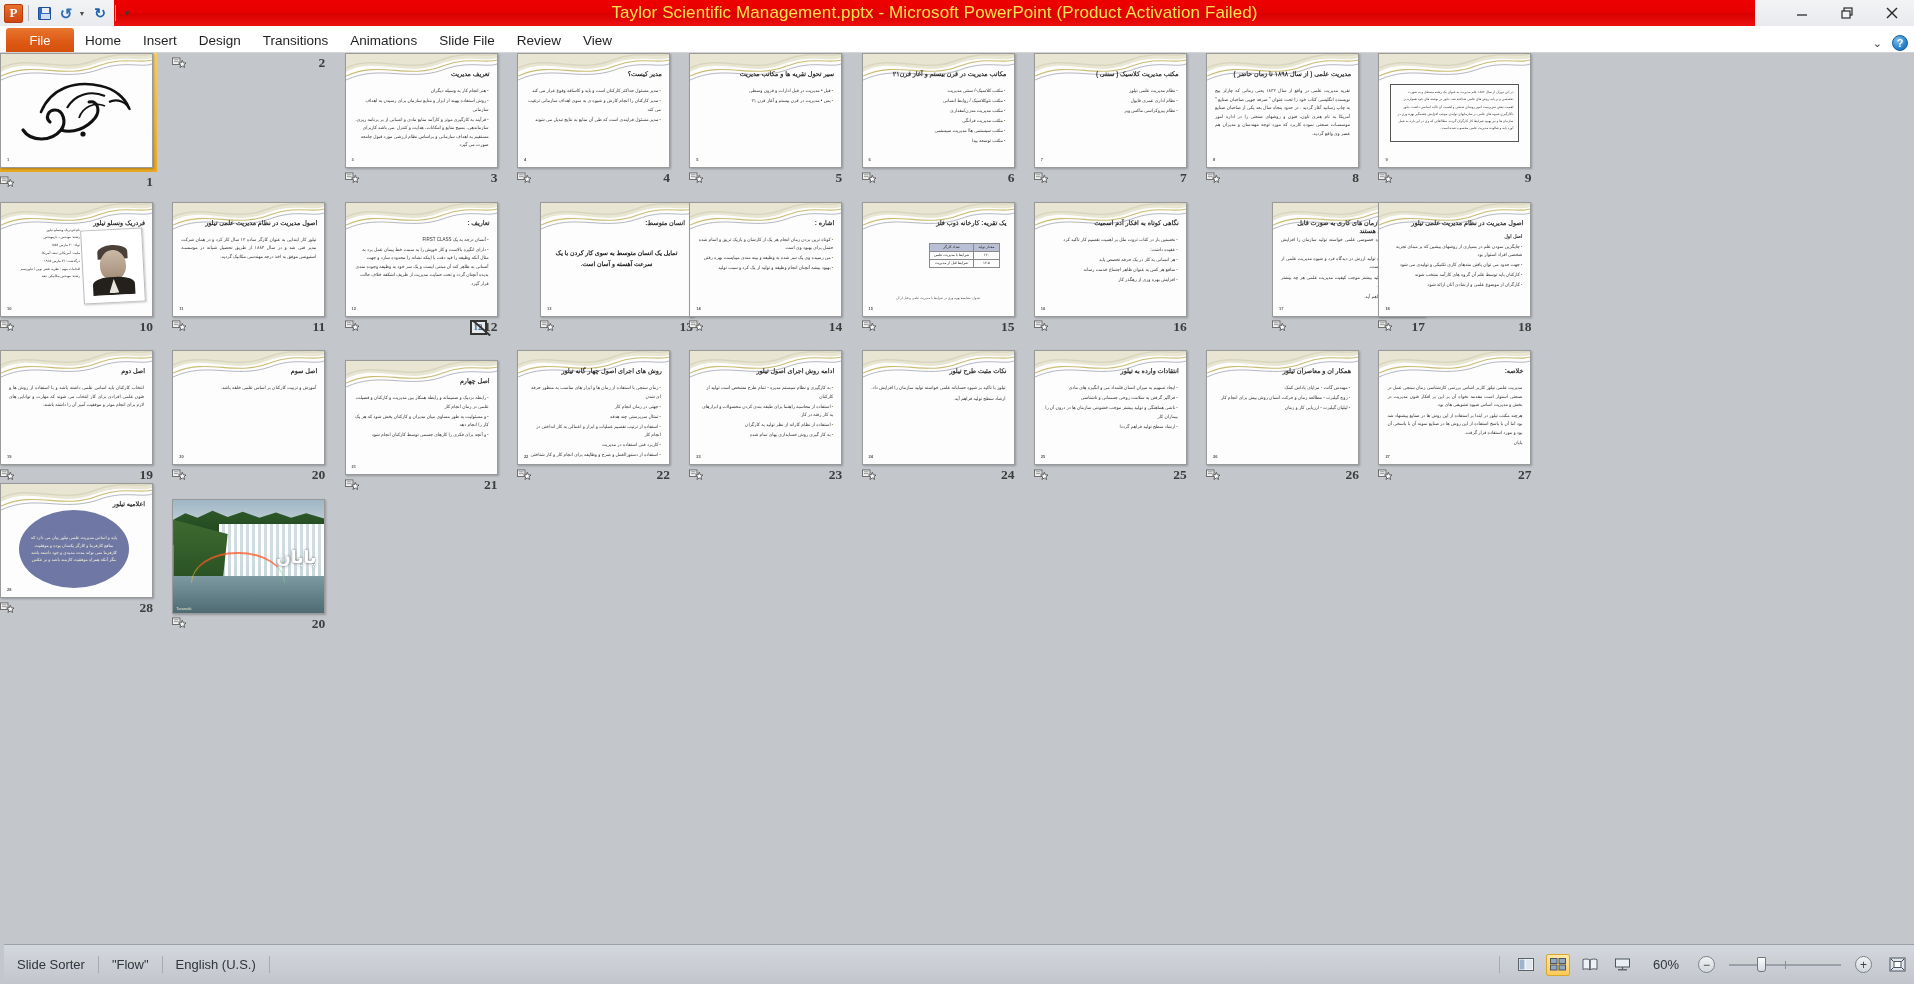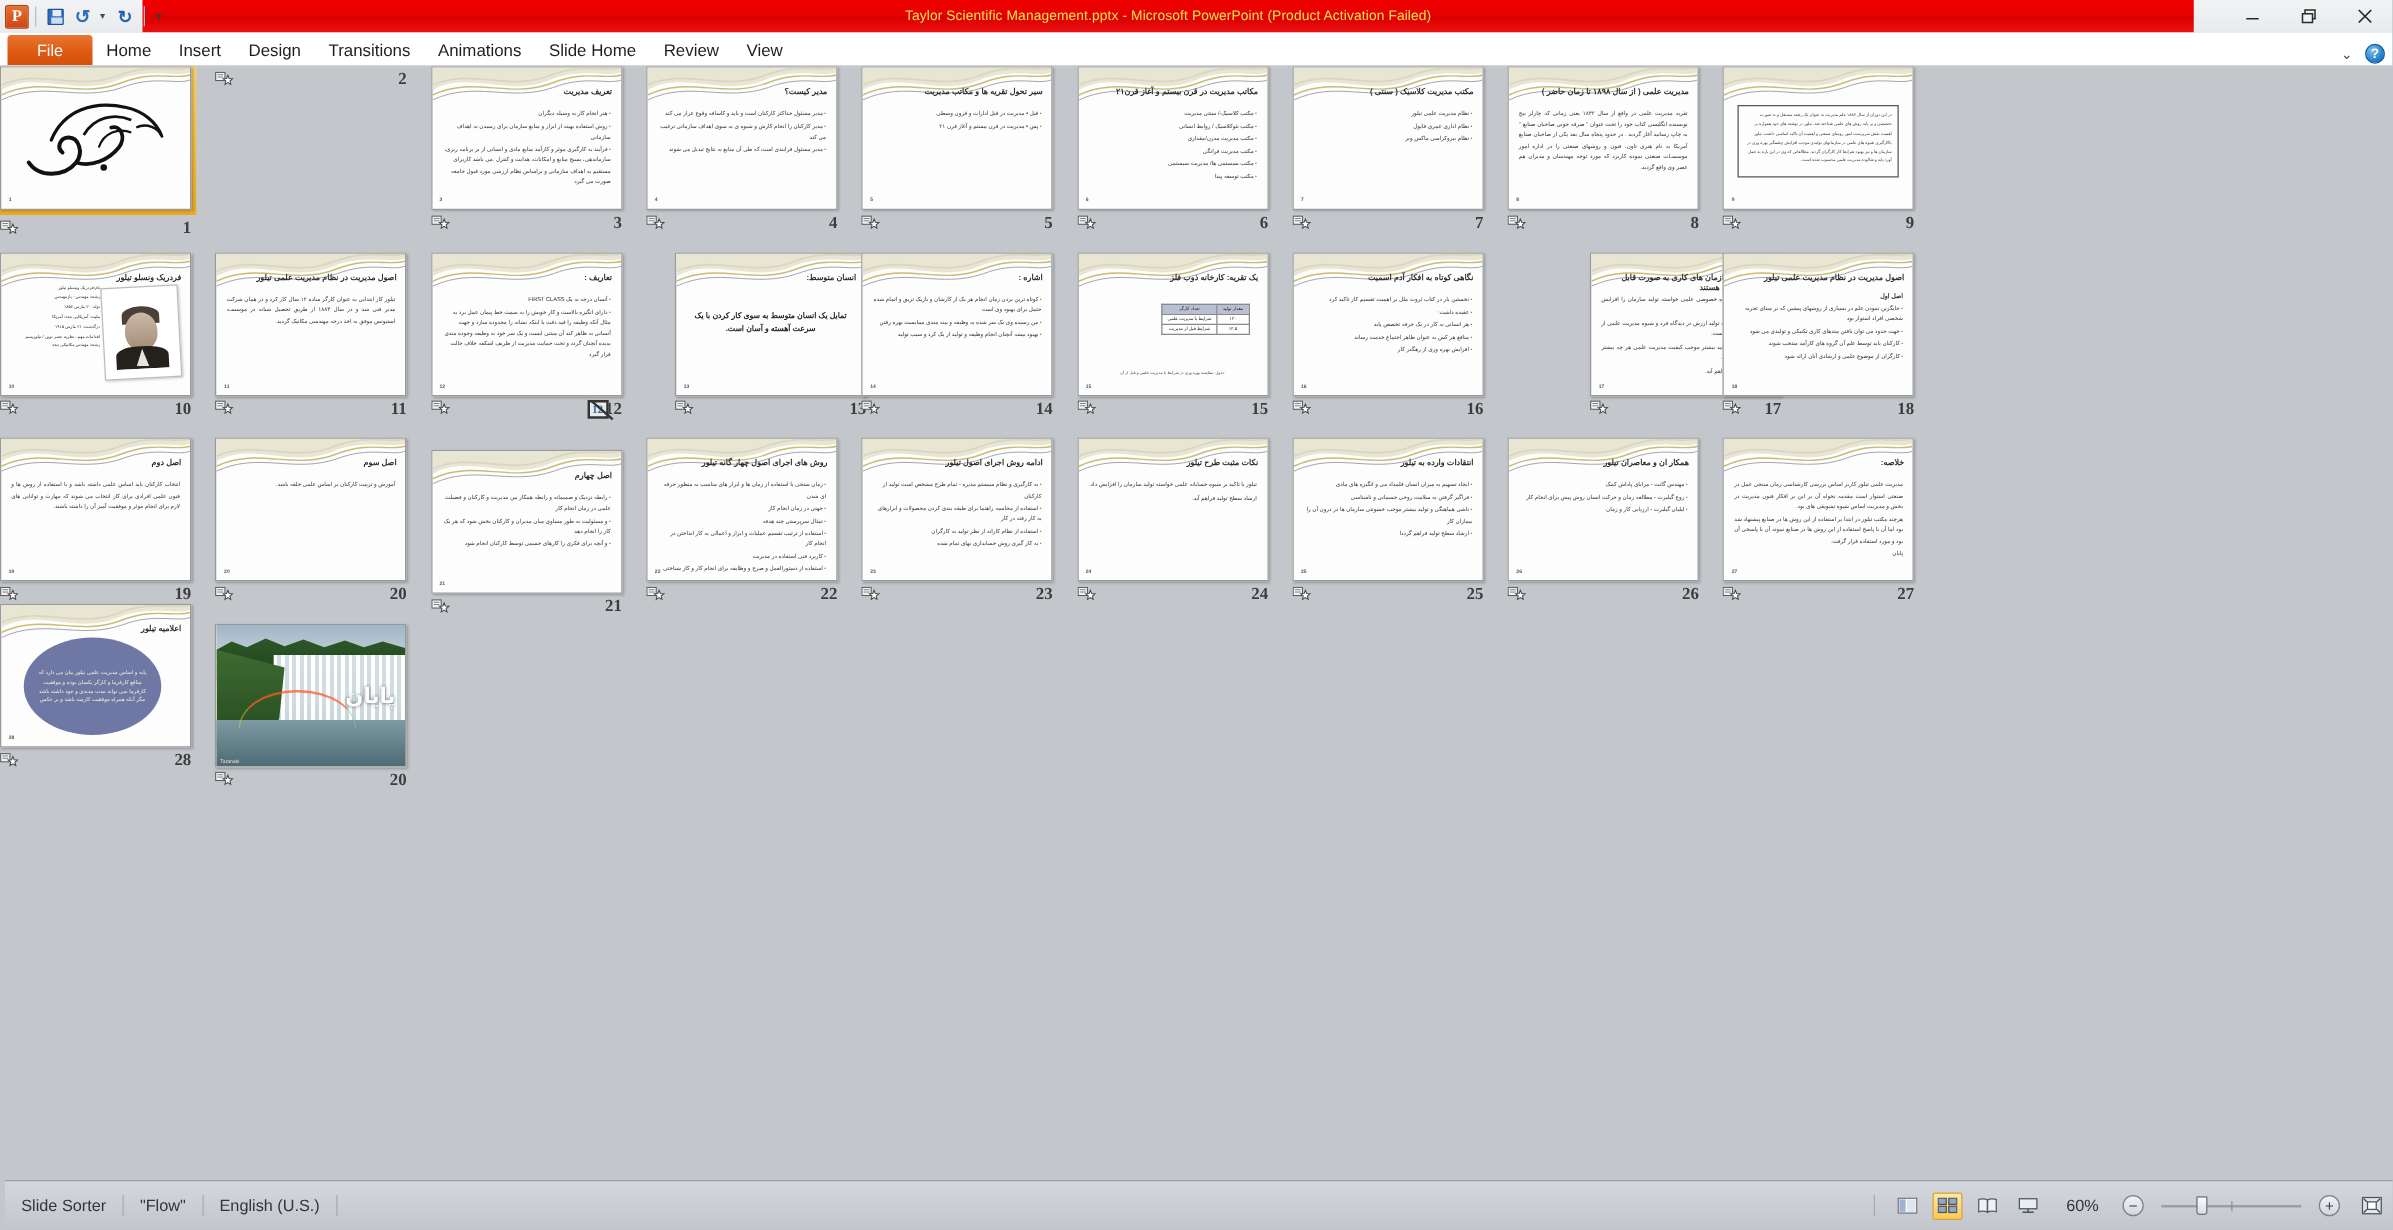--- a/index.html
+++ b/index.html
@@ -48,21 +48,21 @@
   .redo-arrow { color: #1f63b0; font-size: 14px; line-height: 13px; font-weight: bold; }
   .tiny-caret { font-size: 7px; color: #4c4c4c; margin-left: -2px; }
   .qat-drop { font-size: 9px; color: #3a3a3a; padding: 0 3px; }
 
   .title-red {
     position: absolute; left: 114px; right: 159px; top: 0; height: 26px;
     background: linear-gradient(to bottom,#ef0000 0%,#e60000 45%,#d90000 55%,#ef1111 100%);
     display: flex; align-items: center; justify-content: center;
   }
   .title-red span {
-    color: #ffe24d; font-size: 11px; letter-spacing: 0.1px; white-space: nowrap;
+    color: #ffe24d; font-size: 17px; letter-spacing: 0.1px; white-space: nowrap;
   }
   .winbtns {
     position: absolute; right: 0; top: 0; height: 26px;
     display: flex; align-items: center; gap: 0px;
   }
   .winbtn {
     width: 45px; height: 26px; display: flex; align-items: center; justify-content: center;
     color: #2a2a2a;
   }
   .winbtn svg { display:block; }
@@ -399,21 +399,21 @@
   </div>
 </div>
 
 <div class="ribbonbar">
   <div class="tab-file">File</div>
   <div class="tab">Home</div>
   <div class="tab">Insert</div>
   <div class="tab">Design</div>
   <div class="tab">Transitions</div>
   <div class="tab">Animations</div>
-  <div class="tab">Slide Home</div>
+  <div class="tab">Slide File</div>
   <div class="tab">Review</div>
   <div class="tab">View</div>
   <div class="ribbon-right">
     <span class="chev-collapse">⌄</span>
     <span class="help-btn">?</span>
   </div>
 </div>
 
 <div class="workspace">
   <div class="grid" id="grid">

